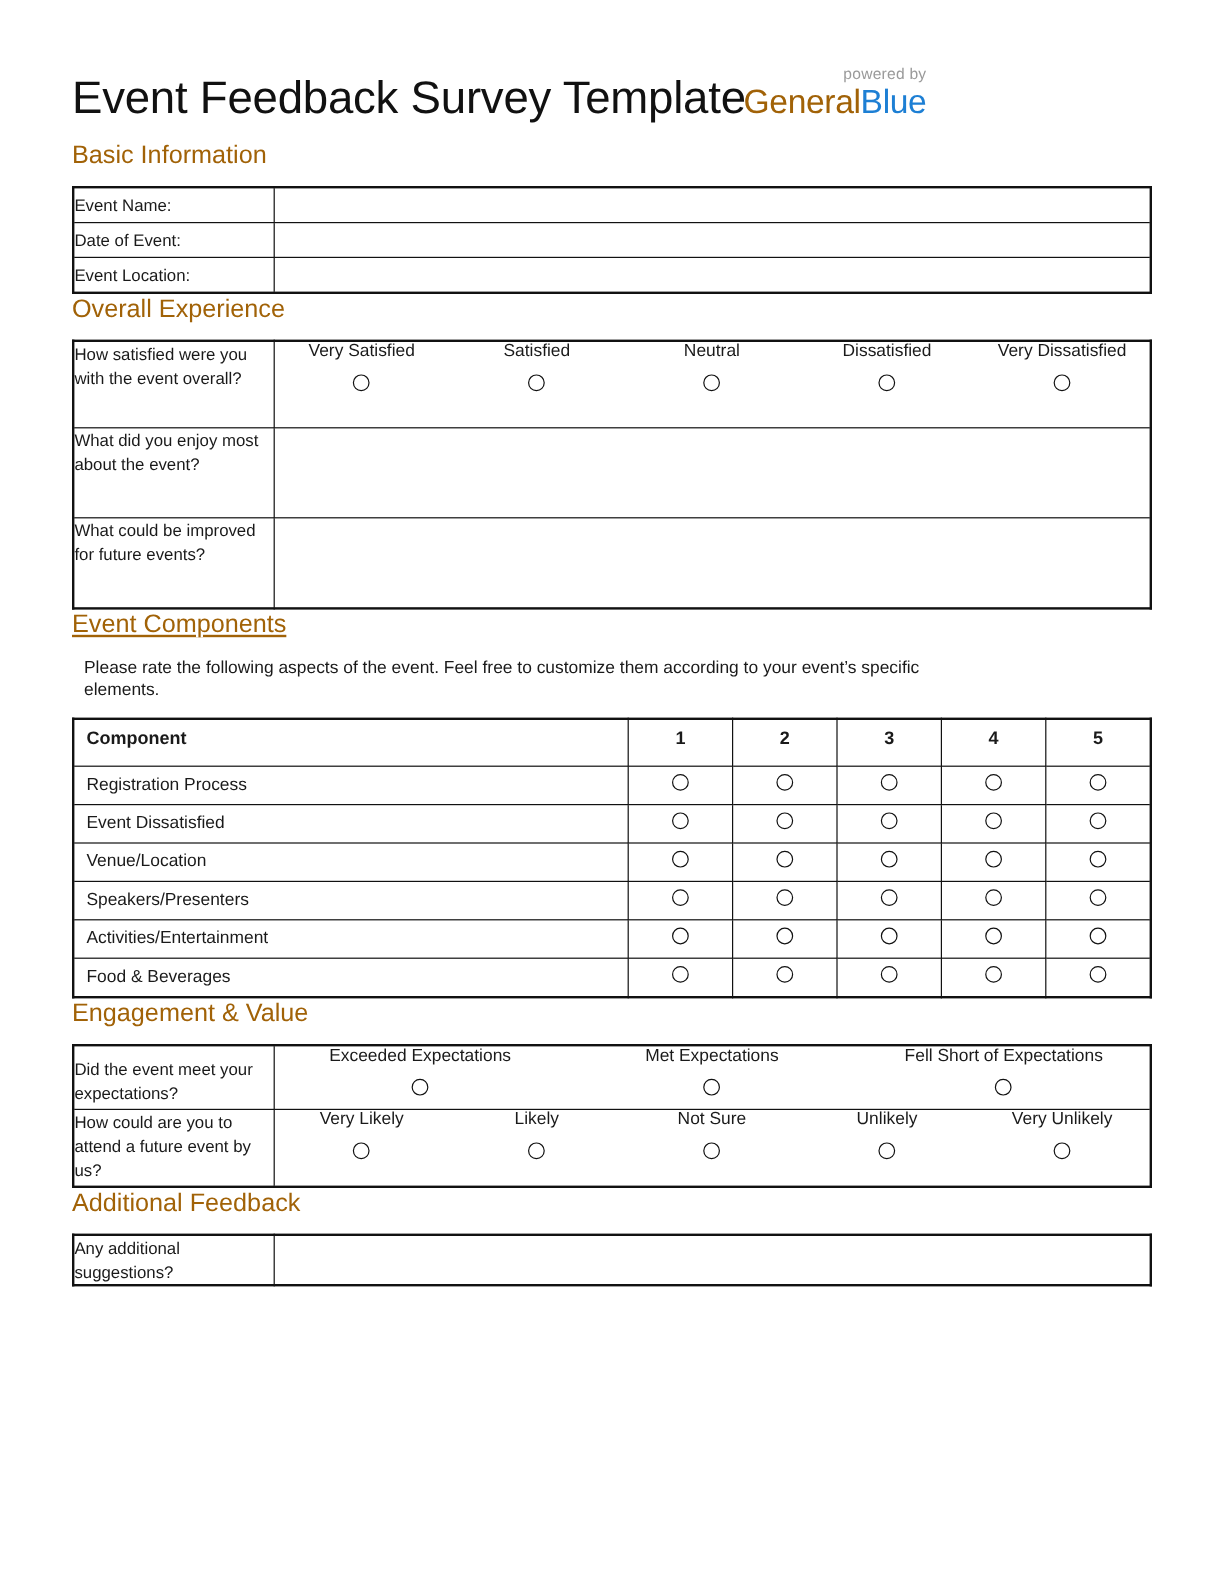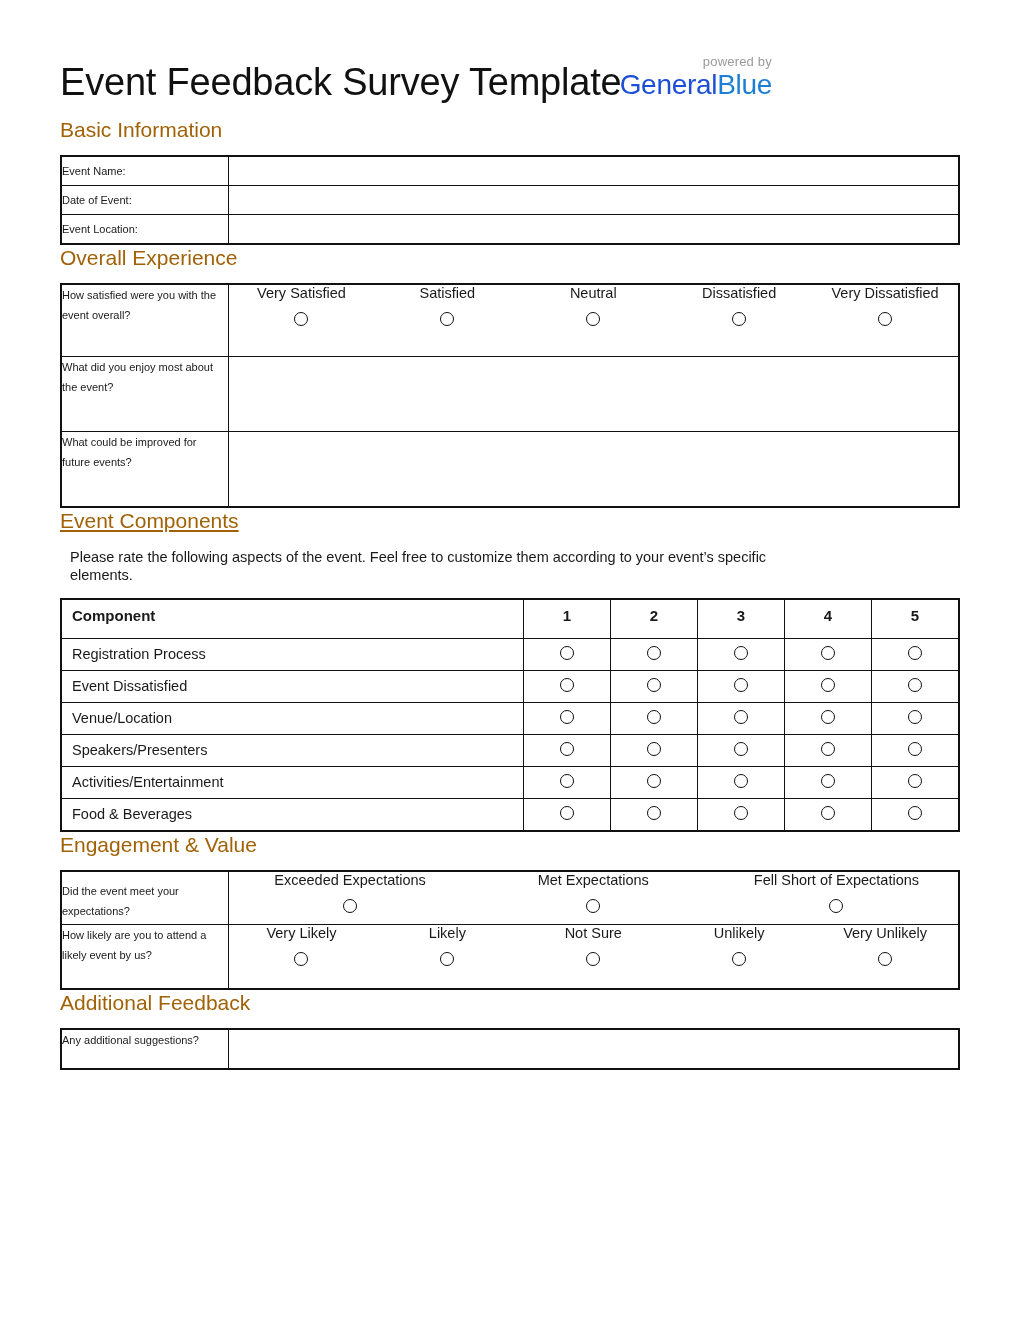--- a/index.html
+++ b/index.html
@@ -49,21 +49,21 @@
     letter-spacing: 0.2px;
     display: block;
     margin-bottom: 3px;
   }
   .brand .logo {
     font-size: 28px;
     letter-spacing: -0.3px;
     white-space: nowrap;
   }
   .brand .logo .g {
-    color: #1d4ed8;
+    color: #a16207;
   }
   .brand .logo .b {
     color: #1d7fd4;
   }
 
   
   h2.section-title {
     color: #a16207;
     font-size: 21px;
     font-weight: 400;
@@ -98,21 +98,21 @@
     margin-top: 12px;
     border: 2px solid #111111;
   }
   table.grid td, table.grid th {
     border: 1px solid #111111;
     padding: 0;
     vertical-align: top;
   }
   .lbl {
     width: 167px;
-    font-size: 11px;
+    font-size: 14px;
     line-height: 20px;
     padding: 5px 0 6px 9px;
     box-sizing: border-box;
     vertical-align: top;
   }
   .lbl.mid { vertical-align: middle; padding-top: 7px; }
   .blank { background: #ffffff; }
 
   
   .t-basic td { height: 27px; }
@@ -347,21 +347,21 @@
               <span class="opt-circle"><span class="circle"></span></span>
             </div>
             <div class="opt">
               <span class="opt-label">Fell Short of Expectations</span>
               <span class="opt-circle"><span class="circle"></span></span>
             </div>
           </div>
         </td>
       </tr>
       <tr class="row-b">
-        <td class="lbl">How likely are you to attend a likely event by us?</td>
+        <td class="lbl">How could are you to attend a future event by us?</td>
         <td class="cell-opts">
           <div class="opts">
             <div class="opt">
               <span class="opt-label">Very Likely</span>
               <span class="opt-circle"><span class="circle"></span></span>
             </div>
             <div class="opt">
               <span class="opt-label">Likely</span>
               <span class="opt-circle"><span class="circle"></span></span>
             </div>

